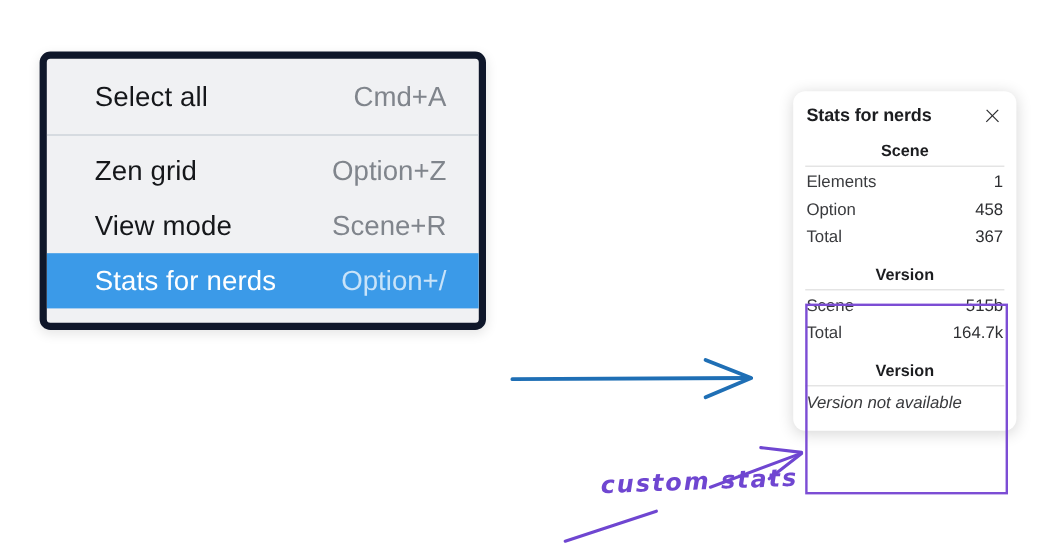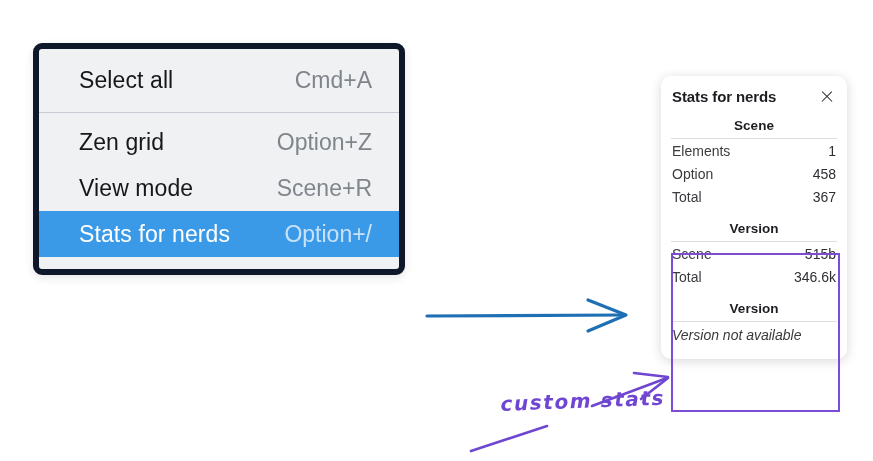--- a/index.html
+++ b/index.html
@@ -234,21 +234,21 @@
     </div>
 
     <div class="section-title">Version</div>
     <div class="section-rule"></div>
     <div class="kv-row">
       <span class="k">Scene</span>
       <span class="v">515b</span>
     </div>
     <div class="kv-row">
       <span class="k">Total</span>
-      <span class="v">346.6k</span>
+      <span class="v">164.7k</span>
     </div>
 
     <div class="section-title">Version</div>
     <div class="section-rule"></div>
     <div class="single-row">Version not available</div>
   </div>
 
   <div class="purple-rect"></div>
 
   <svg class="anno-svg" viewBox="0 0 873 461">

